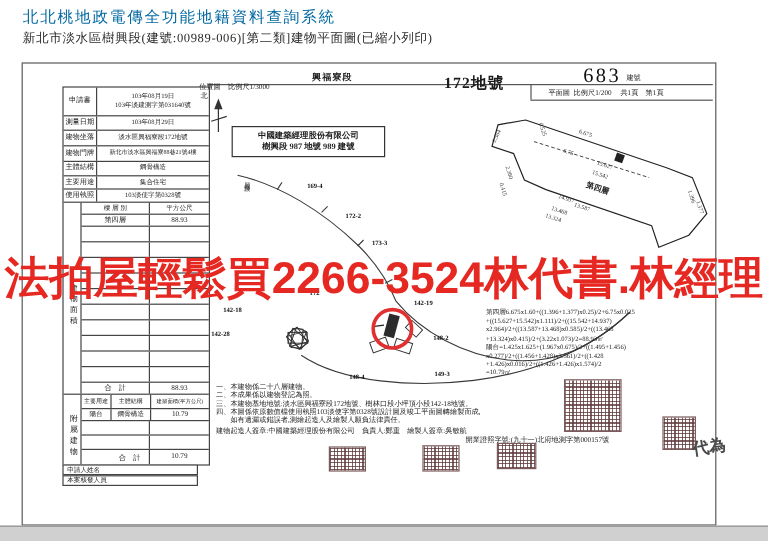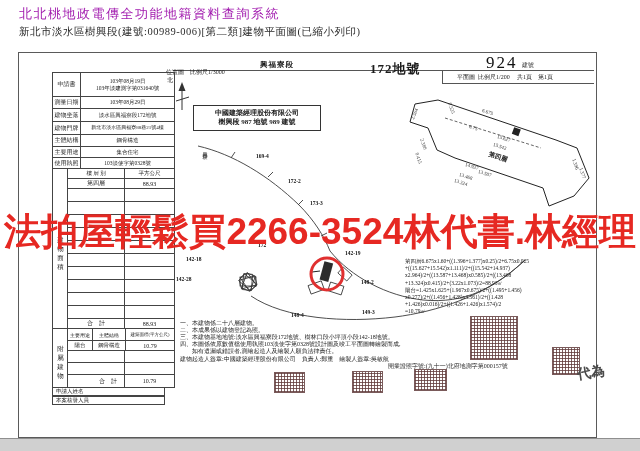--- a/index.html
+++ b/index.html
@@ -1,19 +1,19 @@
 <!DOCTYPE html>
 <html><head>
 <meta charset="utf-8">
 <style>
   html,body{margin:0;padding:0;background:#fff;}
   .screen{position:relative;width:640px;height:451px;background:#ffffff;overflow:hidden;
           font-family:"Liberation Serif",serif;color:#1c1c1c;}
   .abs{position:absolute;}
-  .hdr-title{left:19px;top:5px;font-size:13px;letter-spacing:1.5px;color:#a21caf;}
+  .hdr-title{left:19px;top:5px;font-size:13px;letter-spacing:1.5px;color:#0369a1;}
   .hdr-sub{left:19px;top:25px;font-size:10.5px;letter-spacing:.5px;color:#2a2a2a;}
   .hdr-date{left:367px;top:11px;font-size:9.5px;color:#2a2a2a;}
   .doc-frame{left:18px;top:52px;width:577px;height:384px;border:1px solid #5a5a5a;}
   .strip-line{left:173px;top:70px;width:421px;height:1px;background:#555;}
   .plan-hd-v{left:442px;top:70px;width:1px;height:13px;background:#555;}
   .plan-hd-h{left:442px;top:83px;width:152px;height:1px;background:#555;}
   .form-title{left:56px;top:60px;font-size:7.5px;font-weight:bold;letter-spacing:1px;}
   .sec-name{left:260px;top:60px;font-size:7.5px;font-weight:bold;letter-spacing:1px;}
   .land-no{left:370px;top:60px;font-size:13px;font-weight:bold;letter-spacing:1px;}
   .bno{left:486px;top:53px;font-size:17px;letter-spacing:2px;color:#111;}
@@ -66,21 +66,21 @@
   <div class="abs hdr-title">北北桃地政電傳全功能地籍資料查詢系統</div>
   <div class="abs hdr-sub">新北市淡水區樹興段(建號:00989-006)[第二類]建物平面圖(已縮小列印)</div>
 
   <div class="abs doc-frame"></div>
   <div class="abs strip-line"></div>
   <div class="abs plan-hd-v"></div>
   <div class="abs plan-hd-h"></div>
 
   <div class="abs sec-name">興福寮段</div>
   <div class="abs land-no">172地號</div>
-  <div class="abs bno">924</div>
+  <div class="abs bno">683</div>
   <div class="abs bno-unit">建號</div>
 
   <div class="abs locmap-lab">位置圖</div>
   <div class="abs locmap-scale">比例尺1/3000</div>
   <div class="abs north">北</div>
   <div class="abs planrow" style="left:457px;top:73px;">平面圖</div>
   <div class="abs planrow" style="left:478px;top:73px;">比例尺1/200</div>
   <div class="abs planrow" style="left:517px;top:73px;">共1頁</div>
   <div class="abs planrow" style="left:538px;top:73px;">第1頁</div>
 

